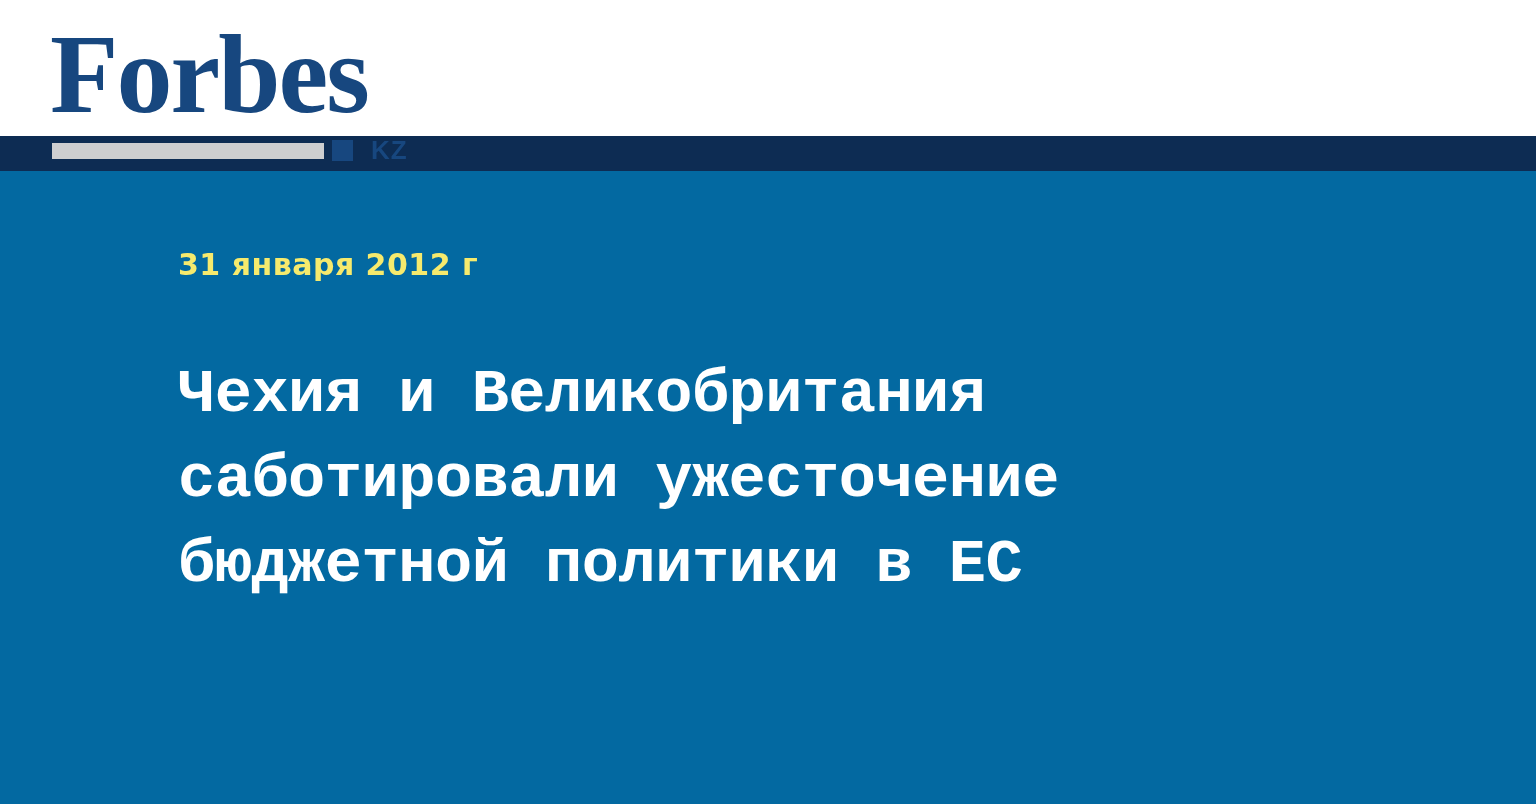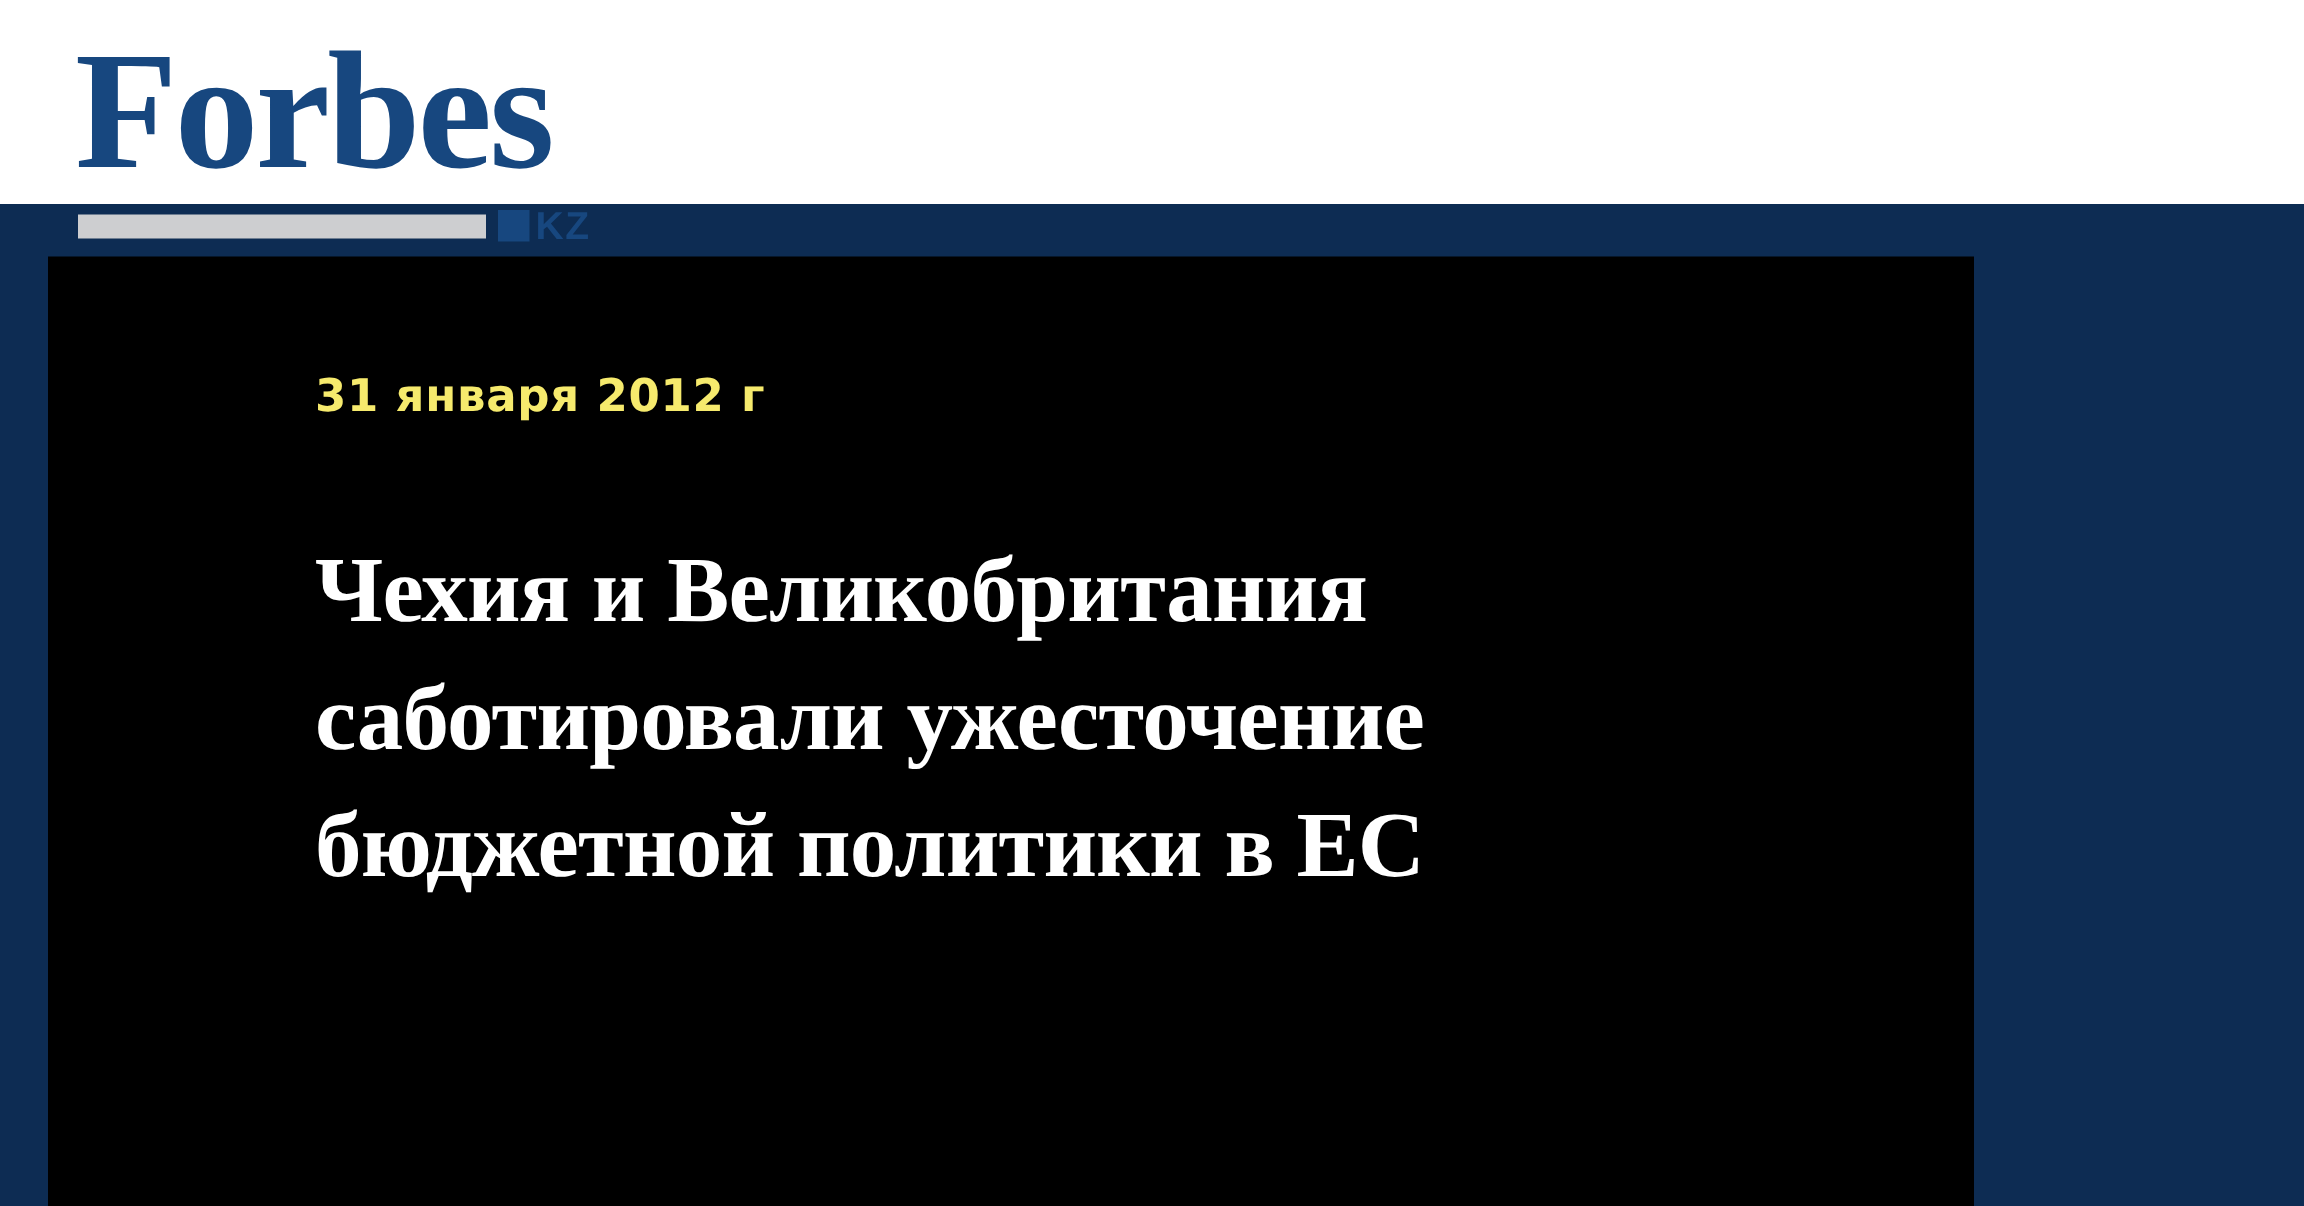--- a/index.html
+++ b/index.html
@@ -64,21 +64,21 @@
     height: 16px;
     background: #cdced0;
   }
 
   .logo-kz-wrap {
     position: absolute;
     left: 282px;
     top: 118px;
     display: flex;
     align-items: center;
-    gap: 4px;
+    gap: 18px;
   }
 
   .logo-kz-square {
     width: 21px;
     height: 21px;
     background: #17477f;
     display: block;
   }
 
   .logo-kz-text {
@@ -88,24 +88,23 @@
     line-height: 21px;
     letter-spacing: 1px;
     color: #17477f;
   }
 
   
   .hero {
     position: absolute;
     left: 0;
     top: 171px;
-    width: 1284px;
+    width: 1536px;
     height: 633px;
-    background: #000000;
-    margin-left: 32px;
+    background: #0369a1;
   }
 
   .hero-inner {
     position: absolute;
     left: 178px;
     top: 0;
     width: 1200px;
   }
 
   .article-date {
@@ -120,21 +119,21 @@
     color: #f6ea6d;
     white-space: nowrap;
   }
 
   .article-title {
     position: absolute;
     left: 0;
     top: 181px;
     margin: 0;
     width: 1010px;
-    font-family: Liberation Serif, serif;
+    font-family: Liberation Mono, monospace;
     font-weight: bold;
     font-size: 62px;
     line-height: 85px;
     letter-spacing: -0.5px;
     color: #ffffff;
   }
 </style>
 </head>
 <body>
 

